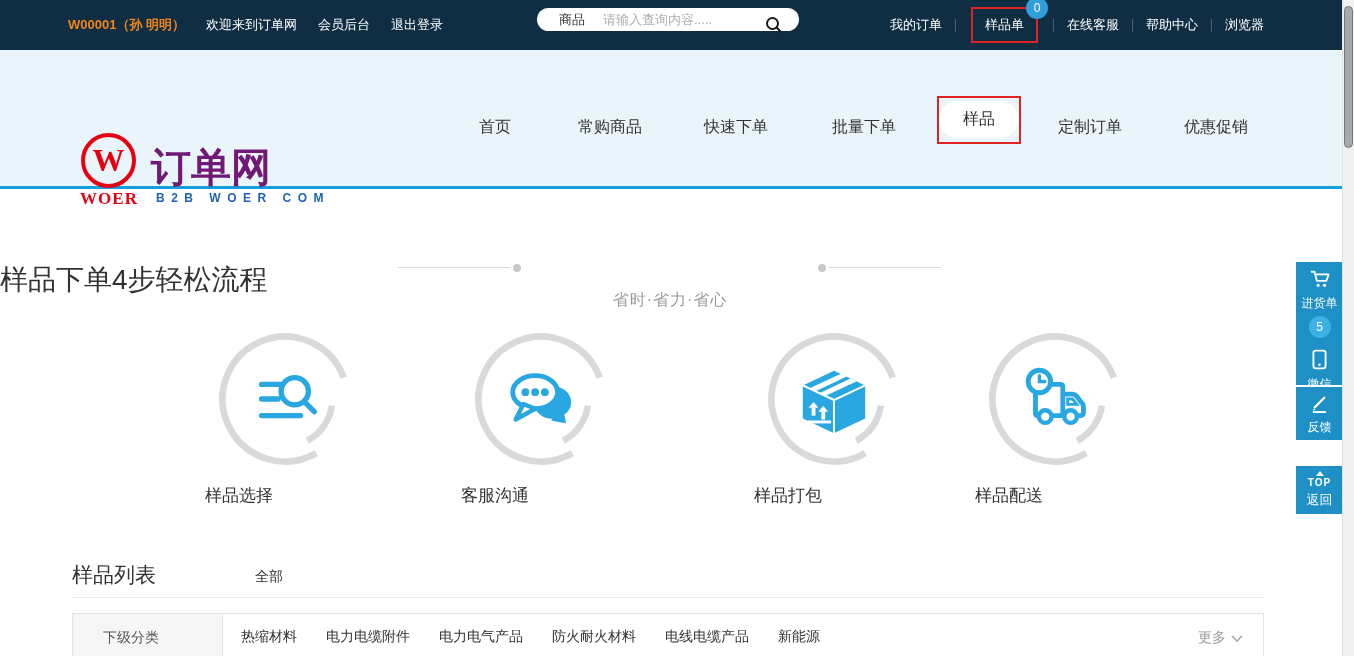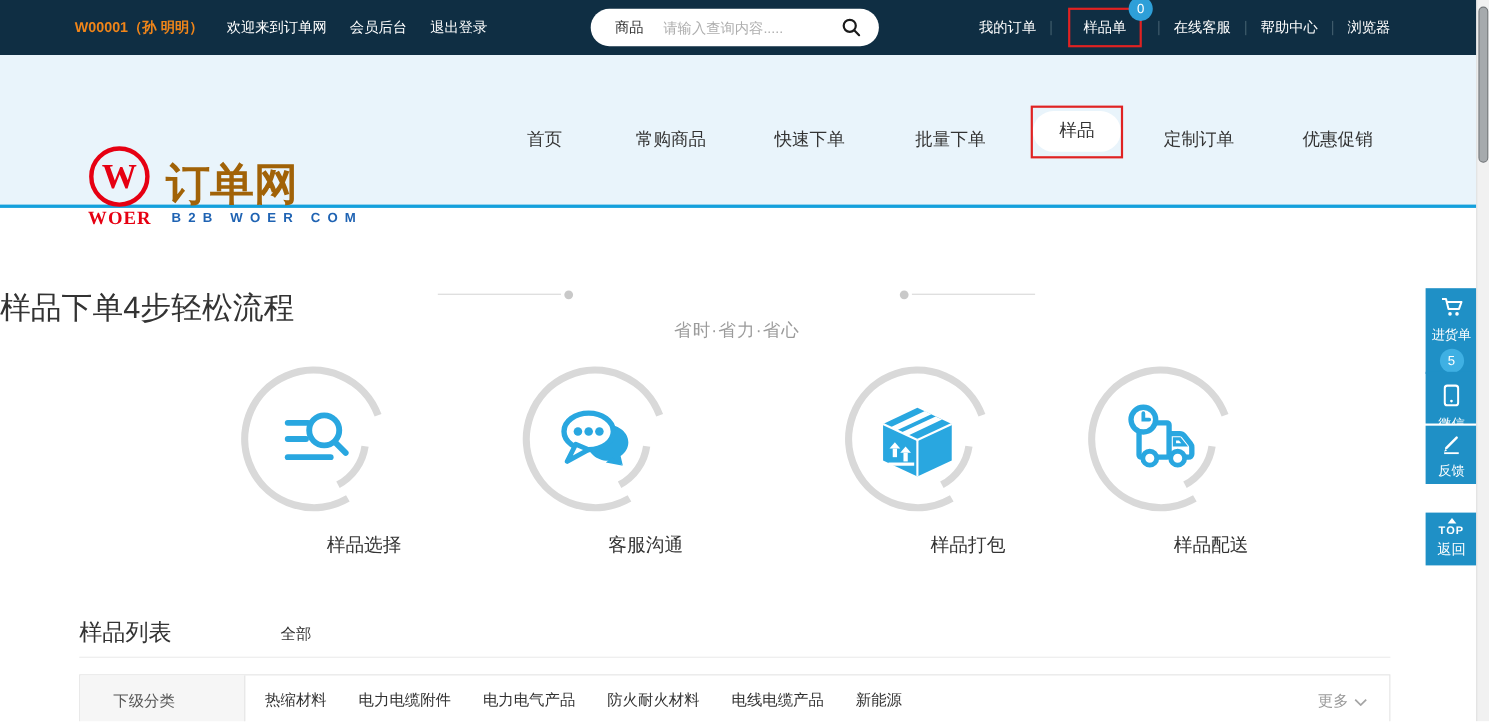--- a/index.html
+++ b/index.html
@@ -5,21 +5,21 @@
   * { margin:0; padding:0; box-sizing:border-box; }
   body { background:#fff; }
   .screen { position:relative; width:1354px; height:656px; background:#fff; overflow:hidden;
             font-family:"Liberation Sans", sans-serif; }
 
   
   .topbar { position:absolute; top:0; left:0; right:0; height:50px; background:#0f2e43; }
   .topbar-left { position:absolute; left:68px; top:0; height:50px; display:flex; align-items:center; gap:21px; }
   .user-id { color:#f08519; font-weight:bold; font-size:13px; }
   .topbar-link { color:#fff; font-size:13px; cursor:pointer; }
-  .search-pill { position:absolute; left:537px; top:8px; width:262px; height:34px; background:#fff;
+  .search-pill { position:absolute; left:537px; top:8px; width:262px; height:23px; background:#fff;
                  border-radius:17px; display:flex; align-items:center; }
   .search-cat { margin-left:22px; font-size:13px; color:#333; }
   .search-input { border:none; outline:none; background:transparent; margin-left:18px; width:130px;
                   font-size:13px; color:#333; font-family:"Liberation Sans",sans-serif; }
   .search-input::placeholder { color:#aeaeae; }
   .search-btn { position:absolute; right:16px; top:8px; width:18px; height:18px; cursor:pointer; }
   .topbar-right { position:absolute; right:90px; top:0; height:50px; display:flex; align-items:center;
                   font-size:13px; color:#fff; }
   .tsep { width:1px; height:13px; background:#44606f; margin:0 13px; }
   .sample-order-wrap { position:relative; border:2px solid #e02222; padding:7px 12px; margin:0 2px; cursor:pointer; }
@@ -28,37 +28,37 @@
                 justify-content:center; }
 
   
   .header { position:absolute; top:50px; left:0; right:0; height:139px; background:#e9f4fb;
             border-bottom:3px solid #14a0dc; }
   .logo-circle { position:absolute; left:81px; top:83px; width:55px; height:55px; border:4px solid #e60012;
                  border-radius:50%; color:#e60012; font-family:"Liberation Serif",serif; font-weight:bold;
                  font-size:32px; display:flex; align-items:center; justify-content:center; }
   .logo-woer { position:absolute; left:73px; top:139px; width:72px; text-align:center; color:#e60012;
                font-family:"Liberation Serif",serif; font-weight:bold; font-size:17px; letter-spacing:1px; }
-  .site-name { position:absolute; left:151px; top:90px; font-size:40px; font-weight:bold; color:#a16207; }
+  .site-name { position:absolute; left:151px; top:90px; font-size:40px; font-weight:bold; color:#701a75; }
   .site-slogan { position:absolute; left:156px; top:141px; font-size:12px; font-weight:bold;
                  letter-spacing:6.5px; color:#1f63b3; }
   .nav-item { position:absolute; top:59px; transform:translateX(-50%); font-size:16px; color:#333;
               cursor:pointer; padding:8px 4px; }
   .nav-item.pill { background:#fff; padding:8px 24px; border-radius:19px; }
   .annotation-box { position:absolute; border:2px solid #e02222; pointer-events:none; }
   .nav-annotation { left:937px; top:46px; width:84px; height:48px; }
 
   
   .proc-title { position:absolute; top:261px; left:0; width:1340px; text-align:left; font-size:28px;
                 color:#333; }
   .deco-line { position:absolute; top:267px; height:1px; background:#d8d8d8; width:112px; }
   .deco-dot { position:absolute; top:264px; width:8px; height:8px; border-radius:50%; background:#c9c9c9; }
   .proc-sub { position:absolute; top:290px; left:0; width:1340px; text-align:center; font-size:16px;
               color:#9b9b9b; letter-spacing:1px; }
-  .step { position:absolute; top:328px; width:160px; text-align:right; cursor:pointer; }
+  .step { position:absolute; top:328px; width:160px; text-align:left; cursor:pointer; }
   .ring-wrap { position:relative; width:142px; height:142px; margin:0 auto; }
   .ring-wrap svg.ring { position:absolute; left:0; top:0; }
   .step-icon { position:absolute; top:33px; left:50%; transform:translateX(-50%); width:78px; height:78px; }
   .step-label { margin-top:14px; font-size:17px; color:#333; }
 
   
   .list-title { position:absolute; left:72px; top:561px; font-size:21px; color:#333; }
   .tab-all { position:absolute; left:255px; top:568px; font-size:14px; color:#333; cursor:pointer; }
   .list-rule { position:absolute; left:72px; top:597px; width:1192px; height:1px; background:#ececec; }
   .cat-box { position:absolute; left:72px; top:613px; width:1192px; height:60px; background:#fff;

